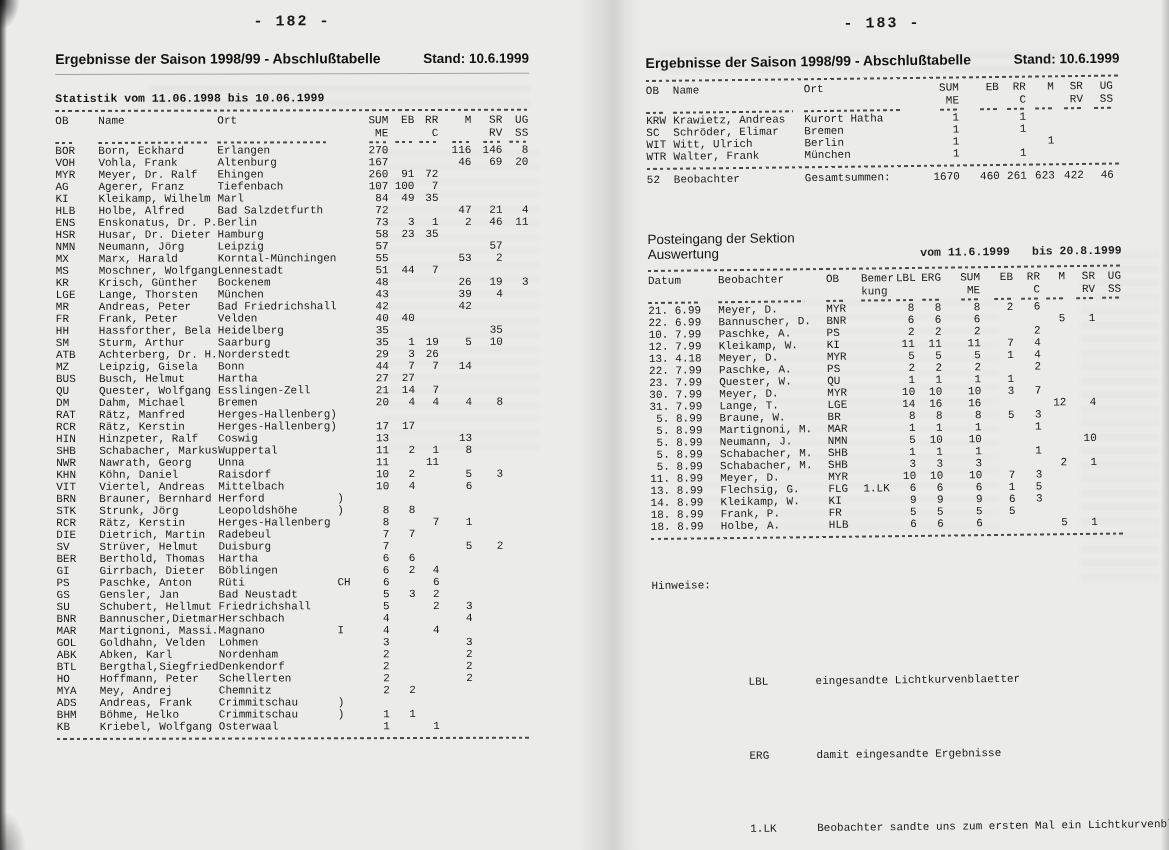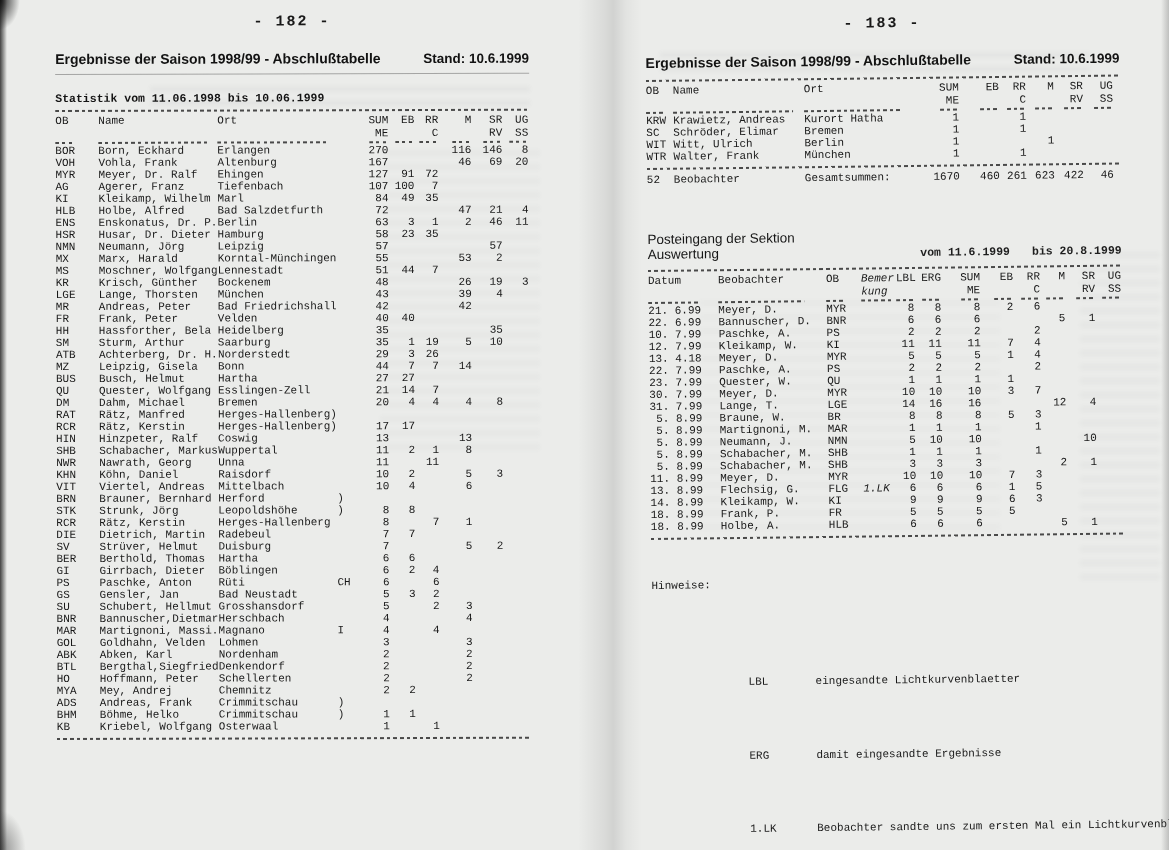--- a/index.html
+++ b/index.html
@@ -42,21 +42,21 @@
     background:repeating-linear-gradient(90deg,#2d2d2d 0 3.5px,transparent 3.5px 6.6px);opacity:.85;}
   
   .g182{display:grid;grid-template-columns:43px 119px 119px 17px 35px 26px 24px 33px 31px 26px;}
   .g183{display:grid;grid-template-columns:27px 131px 105px 50px 40px 27px 28px 29px 30px;}
   .gpost{display:grid;grid-template-columns:70px 108px 25px 45px 18px 27px 39px 33px 27px 25px 30px 26px;}
   .row{line-height:12px;height:12px;}
   .hrow{line-height:12.5px;height:12.5px;}
   .c{overflow:visible;}
   .num{text-align:right;}
   .dashrow{height:5px;line-height:4px;}
-  .bemer-pad{padding-left:10px;font-style:italic;}
+  .bemer-pad{padding-left:10px;}
   
   .post-titlebar{display:flex;align-items:flex-end;margin-top:46px;}
   .post-title{font-size:13.5px;color:#161616;}
   .post-range{font-family:"Liberation Mono","DejaVu Sans Mono",monospace;font-size:11.5px;font-weight:bold;white-space:pre;}
   .post-vom{margin-left:58px;}
   .post-bis{margin-left:22px;}
   
   .hinweise{margin-top:16px;}
   .hin-item{line-height:12.5px;}
   .hin-key{display:inline-block;width:67px;margin-left:30px;}
@@ -145,21 +145,21 @@
         <span class="c num">46</span>
         <span class="c num">69</span>
         <span class="c num">20</span>
       </div>
 
       <div class="g182 mono row">
         <span class="c">MYR</span>
         <span class="c">Meyer, Dr. Ralf</span>
         <span class="c">Ehingen</span>
         <span class="c"></span>
-        <span class="c num">127</span>
+        <span class="c num">260</span>
         <span class="c num">91</span>
         <span class="c num">72</span>
         <span class="c num"></span>
         <span class="c num"></span>
         <span class="c num"></span>
       </div>
 
       <div class="g182 mono row">
         <span class="c">AG</span>
         <span class="c">Agerer, Franz</span>
@@ -197,21 +197,21 @@
         <span class="c num">47</span>
         <span class="c num">21</span>
         <span class="c num">4</span>
       </div>
 
       <div class="g182 mono row">
         <span class="c">ENS</span>
         <span class="c">Enskonatus, Dr. P.</span>
         <span class="c">Berlin</span>
         <span class="c"></span>
-        <span class="c num">63</span>
+        <span class="c num">73</span>
         <span class="c num">3</span>
         <span class="c num">1</span>
         <span class="c num">2</span>
         <span class="c num">46</span>
         <span class="c num">11</span>
       </div>
 
       <div class="g182 mono row">
         <span class="c">HSR</span>
         <span class="c">Husar, Dr. Dieter</span>
@@ -611,21 +611,21 @@
         <span class="c num">3</span>
         <span class="c num">2</span>
         <span class="c num"></span>
         <span class="c num"></span>
         <span class="c num"></span>
       </div>
 
       <div class="g182 mono row">
         <span class="c">SU</span>
         <span class="c">Schubert, Hellmut</span>
-        <span class="c">Grosshansdorf</span>
+        <span class="c">Friedrichshall</span>
         <span class="c"></span>
         <span class="c num">5</span>
         <span class="c num"></span>
         <span class="c num">2</span>
         <span class="c num">3</span>
         <span class="c num"></span>
         <span class="c num"></span>
       </div>
 
       <div class="g182 mono row">

